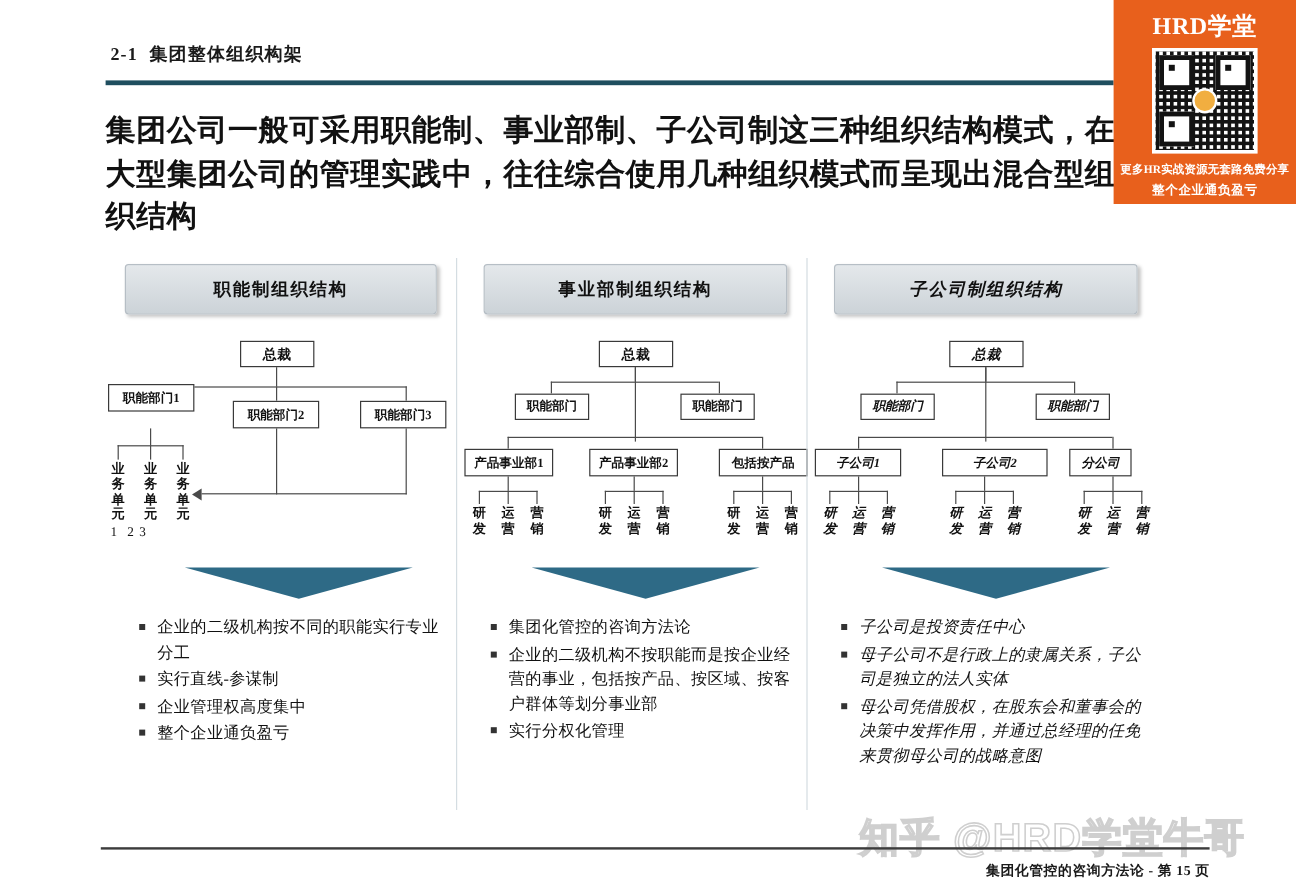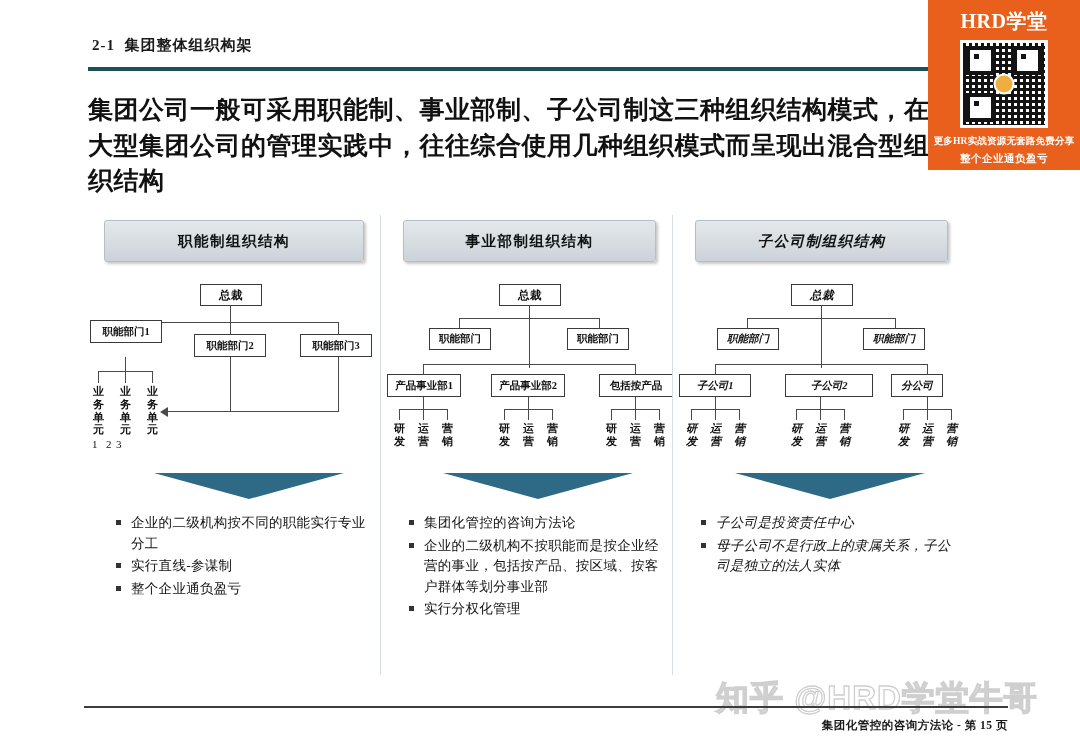--- a/index.html
+++ b/index.html
@@ -231,20 +231,21 @@
       <div class="ln v" style="left:250px;top:73px;height:55px;"></div>
       <div class="ln h" style="left:80px;top:127px;width:171px;"></div>
       <div class="arrowhead" style="left:72px;top:123px;"></div>
     </div>
 
     <div class="chevron" style="left:66px;top:258px;"></div>
 
     <div class="bullets" style="top:298px;">
       <div class="bullet">企业的二级机构按不同的职能实行专业分工</div>
       <div class="bullet">实行直线-参谋制</div>
+      <div class="bullet">企业管理权高度集中</div>
       <div class="bullet">整个企业通负盈亏</div>
     </div>
   </div>
 
   <div class="col col-2">
     <div class="col-header">事业部制组织结构</div>
 
     <div class="chart">
       <div class="node" style="left:112px;top:0;width:62px;height:22px;">总裁</div>
       <div class="ln v" style="left:142px;top:22px;height:12px;"></div>
@@ -349,20 +350,21 @@
       <div class="leaf" style="left:217px;top:138px;">研<br>发</div>
       <div class="leaf" style="left:241px;top:138px;">运<br>营</div>
       <div class="leaf" style="left:265px;top:138px;">营<br>销</div>
     </div>
 
     <div class="chevron" style="left:62px;top:258px;"></div>
 
     <div class="bullets" style="top:298px;">
       <div class="bullet">子公司是投资责任中心</div>
       <div class="bullet">母子公司不是行政上的隶属关系，子公司是独立的法人实体</div>
+      <div class="bullet">母公司凭借股权，在股东会和董事会的决策中发挥作用，并通过总经理的任免来贯彻母公司的战略意图</div>
     </div>
   </div>
 
 </div>
 
 <div id="watermark">知乎 @HRD学堂牛哥</div>
 <div id="footer-rule"></div>
 <div id="footer-text">集团化管控的咨询方法论 - 第 15 页</div>
 
 </body></html>

